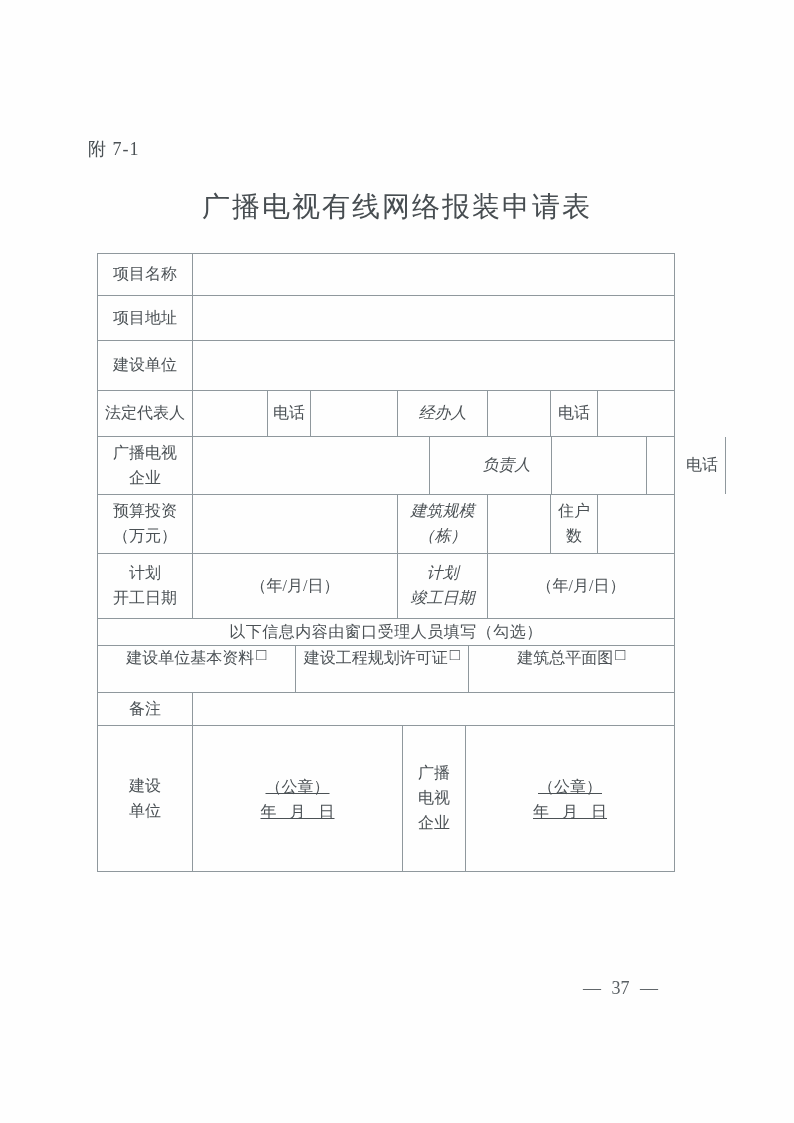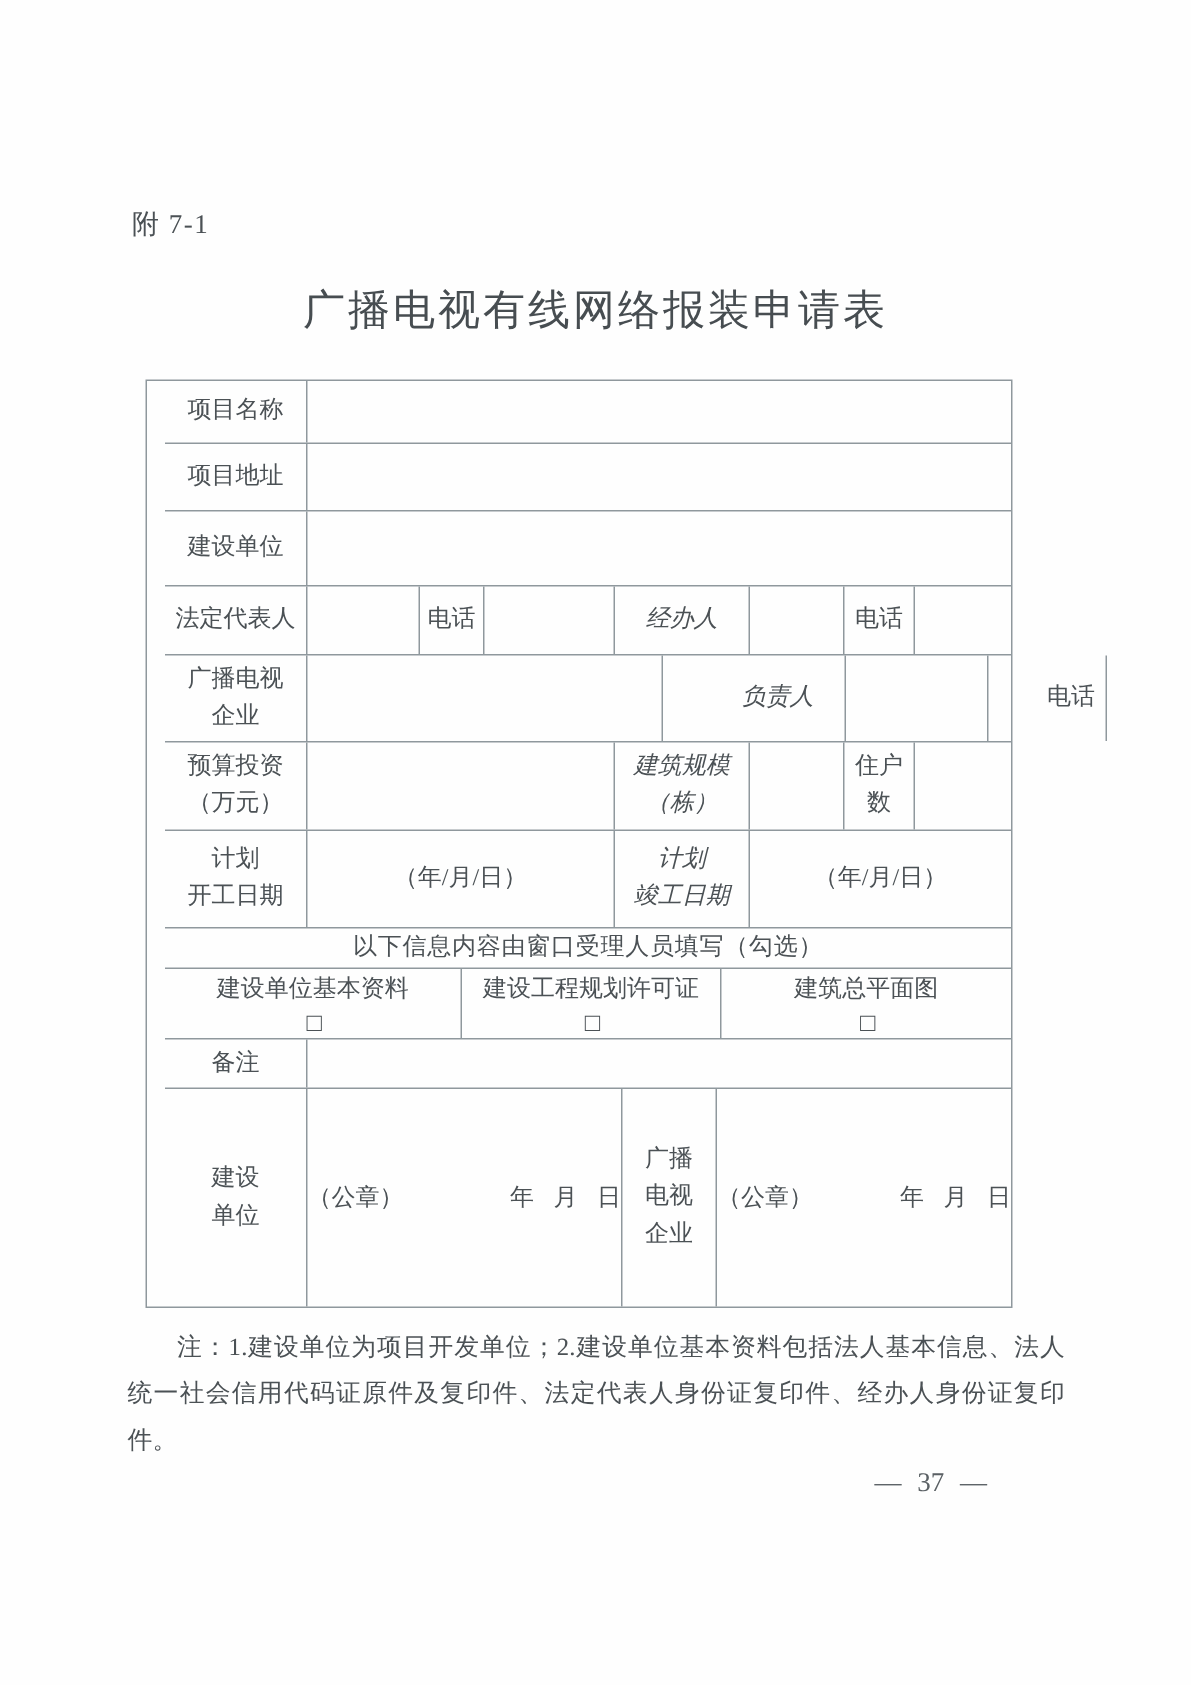--- a/index.html
+++ b/index.html
@@ -40,21 +40,20 @@
   }
 
   .form-table {
     position: absolute;
     left: 97px;
     top: 253px;
     width: 578px;
     border: 1px solid var(--line);
     font-size: 16px;
     line-height: 1.55;
-    padding-left: 12px;
   }
 
   .row { display: flex; border-bottom: 1px solid var(--line); }
   .row:last-child { border-bottom: none; }
 
   .cell {
     display: flex;
     align-items: center;
     justify-content: center;
     text-align: center;
@@ -86,26 +85,27 @@
   .h58  { height: 58px; gap: 32px; }
   .h59  { height: 59px; }
   .h65  { height: 65px; }
   .h27  { height: 27px; }
   .h47  { height: 47px; }
   .h33  { height: 33px; }
   .h145 { height: 145px; }
 
   .section-head { font-size: 16px; letter-spacing: 0.5px; }
 
-  .check-item { display: flex; align-items: center; justify-content: center; flex-direction: column; }
+  .check-item { display: flex; align-items: flex-start; justify-content: center; }
   .check-item .box { font-size: 17px; margin-left: 2px; line-height: 1; }
 
   .sig-cell {
-    justify-content: space-between;
+    flex-direction: column;
     padding: 26px 0 24px;
+    text-decoration: underline;
   }
   .date-hint { word-spacing: 9px; }
 
   .note {
     position: absolute;
     left: 85px;
     top: 882px;
     width: 625px;
     font-size: 16.5px;
     line-height: 31px;
@@ -226,17 +226,16 @@
 电视
 企业</div>
       <div class="cell grow sig-cell">
         <span>（公章）</span>
         <span class="date-hint">年 月 日</span>
       </div>
     </div>
 
   </div>
 
-  <p class="note">注：1.建设单位为项目开发单位；2.建设单位基本资料包括法人基本信息、法人统一社会信用代码证原件及复印件、法定代表人身份证复印件、经办人身份证复印件。</p>
 
   <div class="pageno">— 37 —</div>
 
 </div>
 
 </body></html>

